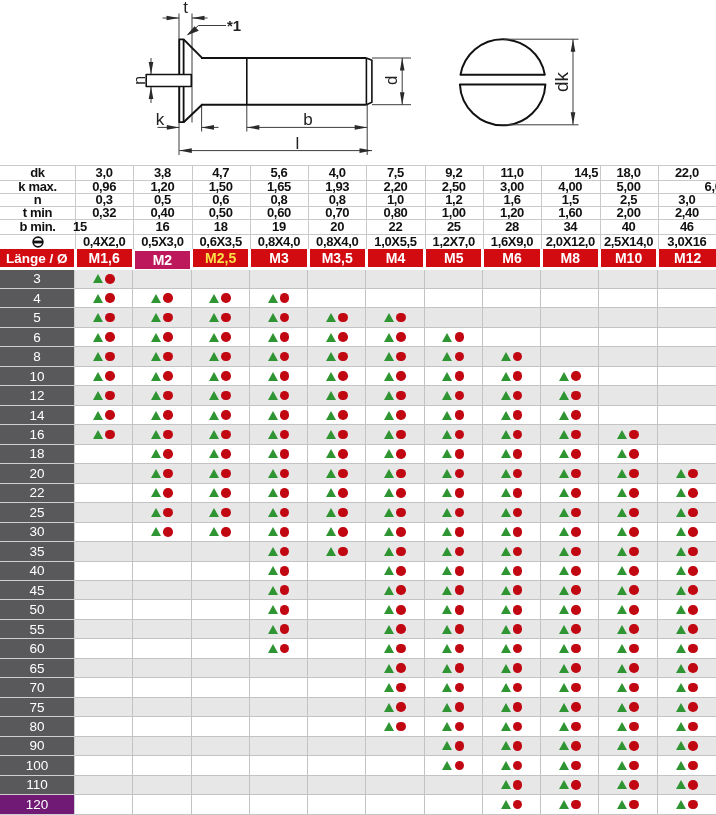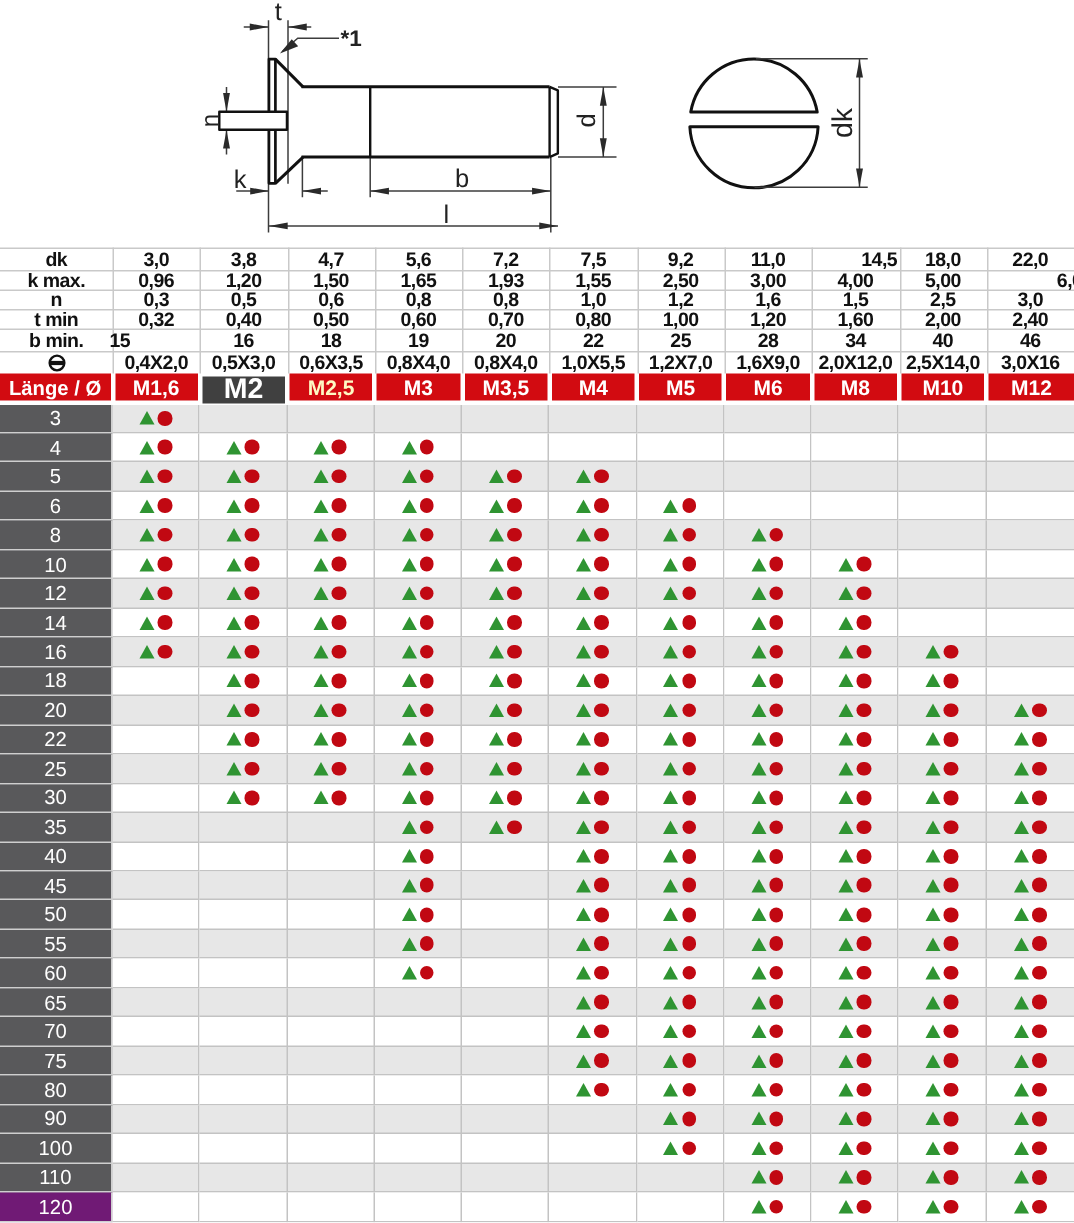--- a/index.html
+++ b/index.html
@@ -121,37 +121,37 @@
 <div style="position:absolute;left:599.5px;top:0;width:1px;height:84.5px;background:#c9c9c9"></div>
 <div style="position:absolute;left:657.7px;top:0;width:1px;height:84.5px;background:#c9c9c9"></div>
 </div>
 
 <div style="position:absolute;left:0;top:165px;width:716px;height:15px;display:flex;align-items:center;font-weight:bold;font-size:13px;color:#111;letter-spacing:-0.35px">
 <div style="position:absolute;left:0.00px;width:75.00px;text-align:center">dk</div>
 <div style="position:absolute;left:75.00px;width:58.27px;text-align:center">3,0</div>
 <div style="position:absolute;left:133.27px;width:58.27px;text-align:center">3,8</div>
 <div style="position:absolute;left:191.55px;width:58.27px;text-align:center">4,7</div>
 <div style="position:absolute;left:249.82px;width:58.27px;text-align:center">5,6</div>
-<div style="position:absolute;left:308.09px;width:58.27px;text-align:center">7,2</div>
+<div style="position:absolute;left:308.09px;width:58.27px;text-align:center">4,0</div>
 <div style="position:absolute;left:366.36px;width:58.27px;text-align:center">7,5</div>
 <div style="position:absolute;left:424.64px;width:58.27px;text-align:center">9,2</div>
 <div style="position:absolute;left:482.91px;width:58.27px;text-align:center">11,0</div>
 <div style="position:absolute;left:557px;width:58.27px;text-align:center">14,5</div>
 <div style="position:absolute;left:599.45px;width:58.27px;text-align:center">18,0</div>
 <div style="position:absolute;left:657.73px;width:58.27px;text-align:center">22,0</div>
 </div>
 
 <div style="position:absolute;left:0;top:180px;width:716px;height:13px;display:flex;align-items:center;font-weight:bold;font-size:13px;color:#111;letter-spacing:-0.35px">
 <div style="position:absolute;left:0.00px;width:75.00px;text-align:center">k max.</div>
 <div style="position:absolute;left:75.00px;width:58.27px;text-align:center">0,96</div>
 <div style="position:absolute;left:133.27px;width:58.27px;text-align:center">1,20</div>
 <div style="position:absolute;left:191.55px;width:58.27px;text-align:center">1,50</div>
 <div style="position:absolute;left:249.82px;width:58.27px;text-align:center">1,65</div>
 <div style="position:absolute;left:308.09px;width:58.27px;text-align:center">1,93</div>
-<div style="position:absolute;left:366.36px;width:58.27px;text-align:center">1,55</div>
+<div style="position:absolute;left:366.36px;width:58.27px;text-align:center">2,20</div>
 <div style="position:absolute;left:424.64px;width:58.27px;text-align:center">2,50</div>
 <div style="position:absolute;left:482.91px;width:58.27px;text-align:center">3,00</div>
 <div style="position:absolute;left:541.18px;width:58.27px;text-align:center">4,00</div>
 <div style="position:absolute;left:599.45px;width:58.27px;text-align:center">5,00</div>
 <div style="position:absolute;left:684px;width:65px;text-align:center">6,00</div>
 </div>
 
 <div style="position:absolute;left:0;top:193px;width:716px;height:13px;display:flex;align-items:center;font-weight:bold;font-size:13px;color:#111;letter-spacing:-0.35px">
 <div style="position:absolute;left:0.00px;width:75.00px;text-align:center">n</div>
 <div style="position:absolute;left:75.00px;width:58.27px;text-align:center">0,3</div>
@@ -211,22 +211,22 @@
 <div style="position:absolute;left:424.64px;width:58.27px;text-align:center">1,2X7,0</div>
 <div style="position:absolute;left:482.91px;width:58.27px;text-align:center">1,6X9,0</div>
 <div style="position:absolute;left:541.18px;width:58.27px;text-align:center">2,0X12,0</div>
 <div style="position:absolute;left:599.45px;width:58.27px;text-align:center">2,5X14,0</div>
 <div style="position:absolute;left:657.73px;width:58.27px;text-align:center">3,0X16</div>
 </div>
 
 <div style="position:absolute;left:0;top:249.2px;width:716px;height:18.3px;background:#fff">
 <div style="position:absolute;left:0;top:0;width:73.5px;height:18.3px;background:#d20b11;color:#fff;font-weight:bold;font-size:13.5px;display:flex;align-items:center;justify-content:center">Länge / Ø</div>
 <div style="position:absolute;left:76.50px;top:0;width:55.27px;height:18.3px;background:#d20b11;color:#fff;font-weight:bold;font-size:14px;display:flex;align-items:center;justify-content:center">M1,6</div>
-<div style="position:absolute;left:134.77px;top:2px;width:55.27px;height:18.3px;background:#404040;color:#fff;font-weight:bold;font-size:19px;display:flex;align-items:center;justify-content:center">M2</div>
-<div style="position:absolute;left:193.05px;top:0;width:55.27px;height:18.3px;background:#d20b11;color:#fef9c3;font-weight:bold;font-size:14px;display:flex;align-items:center;justify-content:center">M2,5</div>
+<div style="position:absolute;left:134.77px;top:2px;width:55.27px;height:18.3px;background:#be185d;color:#fff;font-weight:bold;font-size:14px;display:flex;align-items:center;justify-content:center">M2</div>
+<div style="position:absolute;left:193.05px;top:0;width:55.27px;height:18.3px;background:#d20b11;color:#fde047;font-weight:bold;font-size:14px;display:flex;align-items:center;justify-content:center">M2,5</div>
 <div style="position:absolute;left:251.32px;top:0;width:55.27px;height:18.3px;background:#d20b11;color:#fff;font-weight:bold;font-size:14px;display:flex;align-items:center;justify-content:center">M3</div>
 <div style="position:absolute;left:309.59px;top:0;width:55.27px;height:18.3px;background:#d20b11;color:#fff;font-weight:bold;font-size:14px;display:flex;align-items:center;justify-content:center">M3,5</div>
 <div style="position:absolute;left:367.86px;top:0;width:55.27px;height:18.3px;background:#d20b11;color:#fff;font-weight:bold;font-size:14px;display:flex;align-items:center;justify-content:center">M4</div>
 <div style="position:absolute;left:426.14px;top:0;width:55.27px;height:18.3px;background:#d20b11;color:#fff;font-weight:bold;font-size:14px;display:flex;align-items:center;justify-content:center">M5</div>
 <div style="position:absolute;left:484.41px;top:0;width:55.27px;height:18.3px;background:#d20b11;color:#fff;font-weight:bold;font-size:14px;display:flex;align-items:center;justify-content:center">M6</div>
 <div style="position:absolute;left:542.68px;top:0;width:55.27px;height:18.3px;background:#d20b11;color:#fff;font-weight:bold;font-size:14px;display:flex;align-items:center;justify-content:center">M8</div>
 <div style="position:absolute;left:600.95px;top:0;width:55.27px;height:18.3px;background:#d20b11;color:#fff;font-weight:bold;font-size:14px;display:flex;align-items:center;justify-content:center">M10</div>
 <div style="position:absolute;left:659.23px;top:0;width:56.77px;height:18.3px;background:#d20b11;color:#fff;font-weight:bold;font-size:14px;display:flex;align-items:center;justify-content:center">M12</div>
 </div>
 

